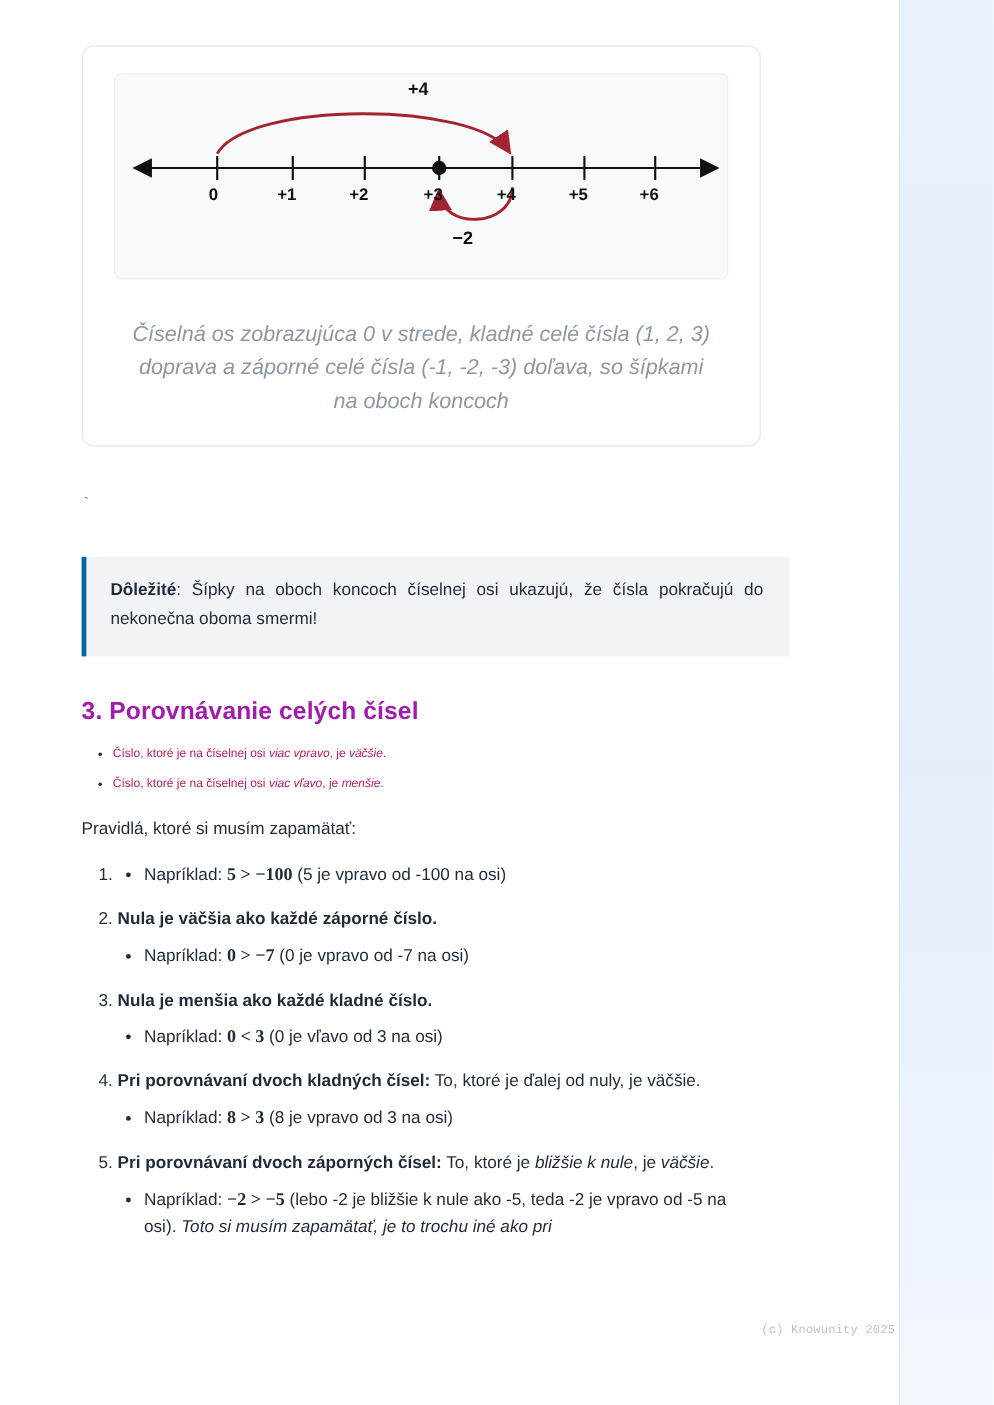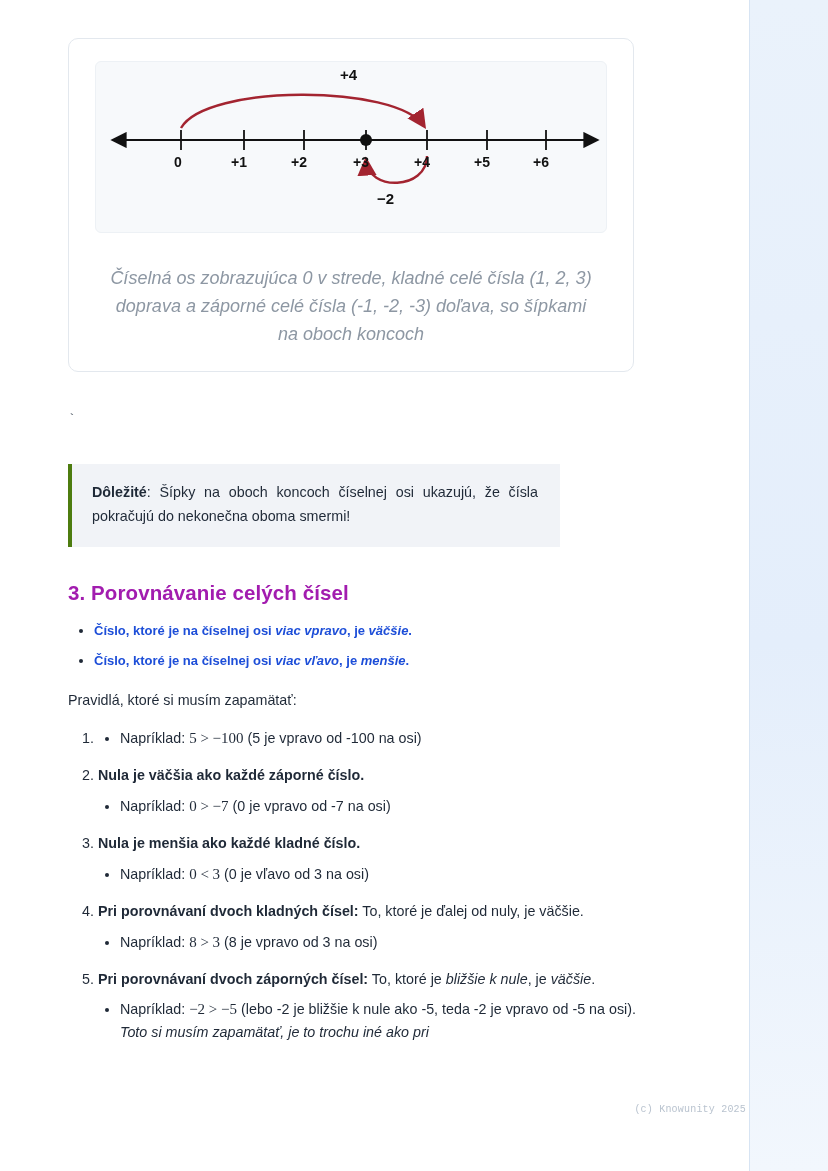--- a/index.html
+++ b/index.html
@@ -82,23 +82,23 @@
     font-size: 13px;
     color: #3b4654;
     font-family: "Liberation Mono", monospace;
     height: 14px;
   }
 
   
   .callout {
     margin-top: 38px;
     background: #f1f3f7;
-    border-left: 4px solid #4d7c0f;
+    border-left: 4px solid #0369a1;
     padding: 16px 22px 18px 20px;
-    width: 492px;
+    width: 590px;
     box-sizing: border-box;
     font-size: 14.3px;
     line-height: 1.72;
     text-align: justify;
     color: #1f2937;
   }
   .callout b { font-weight: bold; }
 
   
   h2.section-title {
@@ -114,25 +114,24 @@
     line-height: 1.6;
     margin: 0 0 14px 0;
     color: #1f2937;
   }
 
   ul.bullets {
     margin: 0 0 18px 0;
     padding-left: 26px;
   }
   ul.bullets li {
-    font-size: 13px;
+    font-size: 10px;
     line-height: 1.55;
     margin-bottom: 10px;
-    color: #1d4ed8;
-    font-weight: bold;
+    color: #be185d;
   }
   ul.bullets li::marker { color: #1f2937; }
 
   ol.rules {
     margin: 6px 0 0 0;
     padding-left: 30px;
   }
   ol.rules > li {
     font-size: 14.3px;
     line-height: 1.6;
@@ -144,21 +143,21 @@
     margin: 7px 0 0 0;
     padding-left: 22px;
     list-style: disc;
   }
   ol.rules ul.sub li {
     font-size: 14.3px;
     line-height: 1.6;
     font-weight: normal;
     color: #1f2937;
   }
-  .mathy { font-family: "Liberation Serif", serif; font-size: 15px; }
+  .mathy { font-family: "Liberation Serif", serif; font-size: 15px; font-weight: bold; }
   i, .it { font-style: italic; }
 
   
   svg { display: block; }
 </style>
 </head>
 <body>
 
 <div class="page">
 

